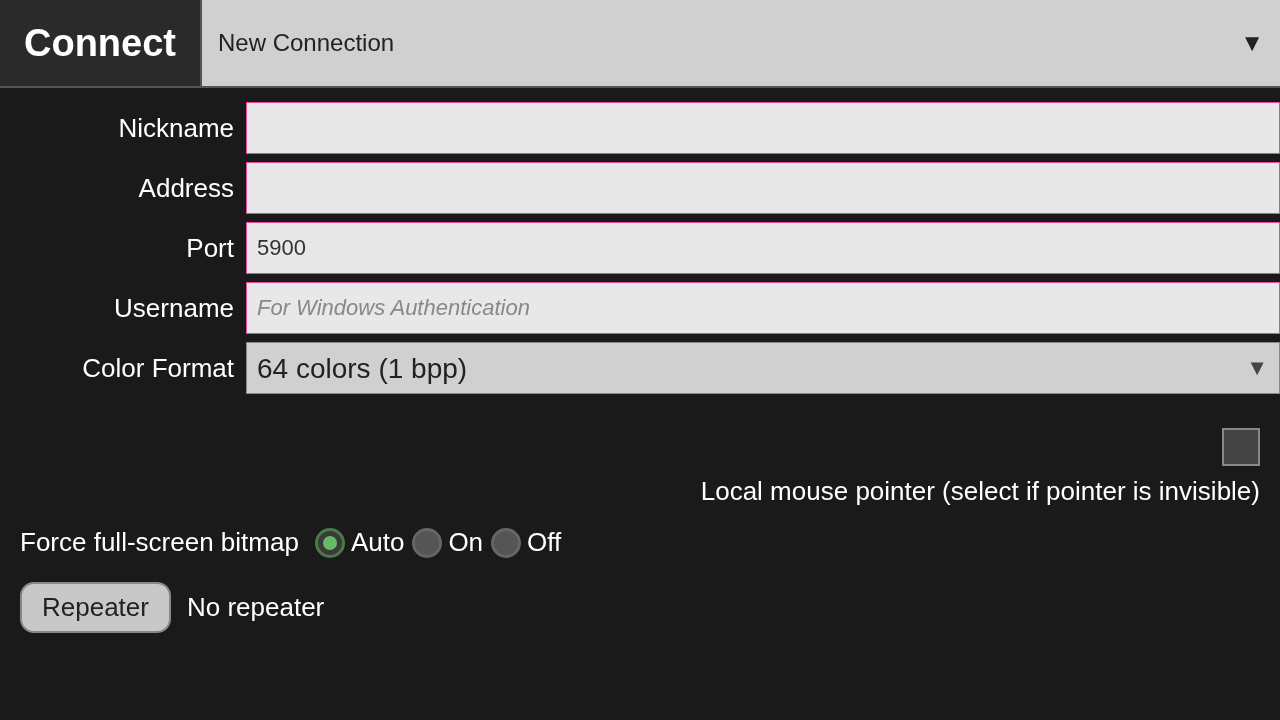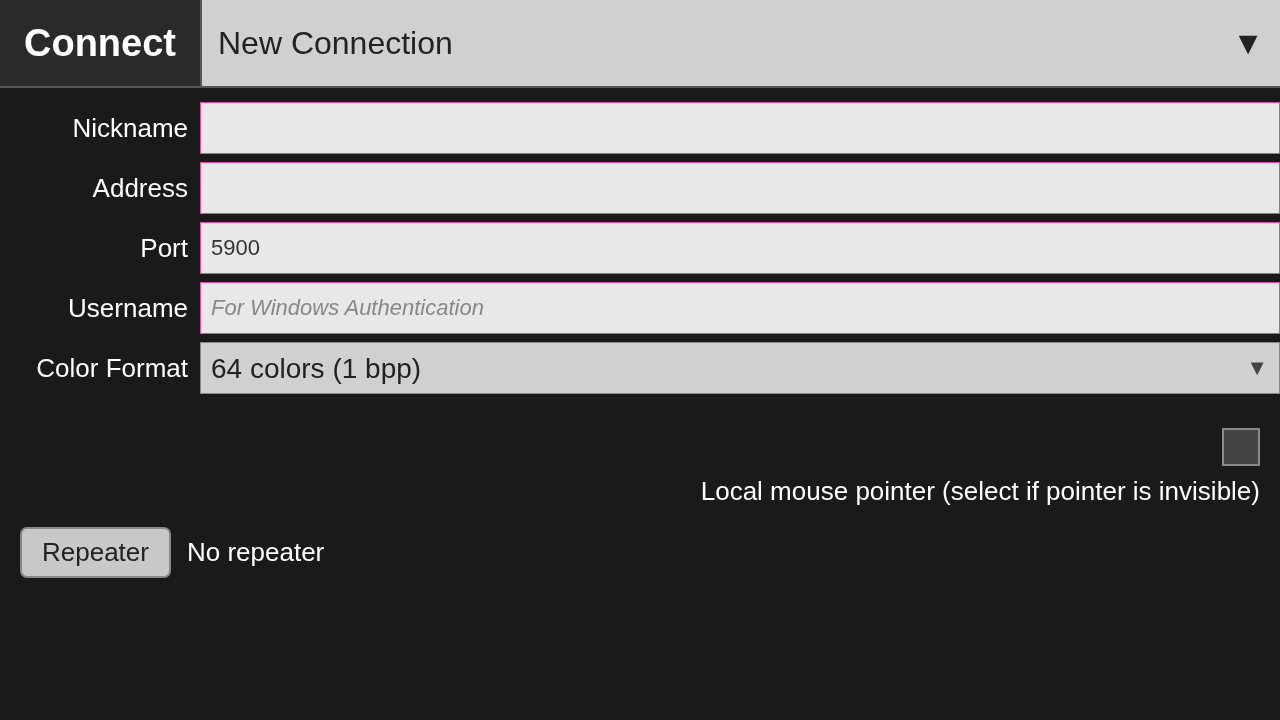--- a/index.html
+++ b/index.html
@@ -42,38 +42,39 @@
       flex: 1;
       background: #d0d0d0;
       display: flex;
       align-items: center;
       justify-content: space-between;
       padding: 0 16px;
       cursor: pointer;
     }
 
     .connection-dropdown span {
-      font-size: 32px;
+      font-size: 24px;
       color: #222;
     }
 
     .dropdown-arrow {
       font-size: 24px;
       color: #444;
     }
 
     .form-area {
       padding: 12px 0;
     }
 
     .form-row {
       display: flex;
       align-items: center;
       margin-bottom: 4px;
       min-height: 56px;
+      margin-left: 46px;
     }
 
     .form-label {
       width: 200px;
       text-align: right;
       padding-right: 12px;
       font-size: 26px;
       color: #ffffff;
       flex-shrink: 0;
     }
@@ -262,21 +263,21 @@
       gap: 16px;
     }
 
     .repeater-btn {
       background: #c8c8c8;
       color: #222;
       font-size: 26px;
       padding: 8px 20px;
       border: 2px solid #888;
       cursor: pointer;
-      border-radius: 7px;
+      border-radius: 14px;
     }
 
     .repeater-value {
       font-size: 26px;
       color: #ffffff;
     }
   </style>
 </head>
 <body>
 
@@ -326,19 +327,44 @@
 
 </div>
 
 <div class="options-area">
 
   <div class="checkbox-row">
     <div class="local-mouse-checkbox"></div>
     <span class="checkbox-label">Local mouse pointer (select if pointer is invisible)</span>
   </div>
 
+  <div class="radio-row">
+    <span class="radio-row-label">Force full-screen bitmap</span>
+
+    <div class="radio-option">
+      <div class="radio-btn selected">
+        <div class="radio-inner"></div>
+      </div>
+      <span class="radio-label">Auto</span>
+    </div>
+
+    <div class="radio-option">
+      <div class="radio-btn">
+        
+      </div>
+      <span class="radio-label">On</span>
+    </div>
+
+    <div class="radio-option">
+      <div class="radio-btn">
+        
+      </div>
+      <span class="radio-label">Off</span>
+    </div>
+
+  </div>
 
   <div class="repeater-row">
     <button class="repeater-btn">Repeater</button>
     <span class="repeater-value">No repeater</span>
   </div>
 
 </div>
 
 </body></html>

